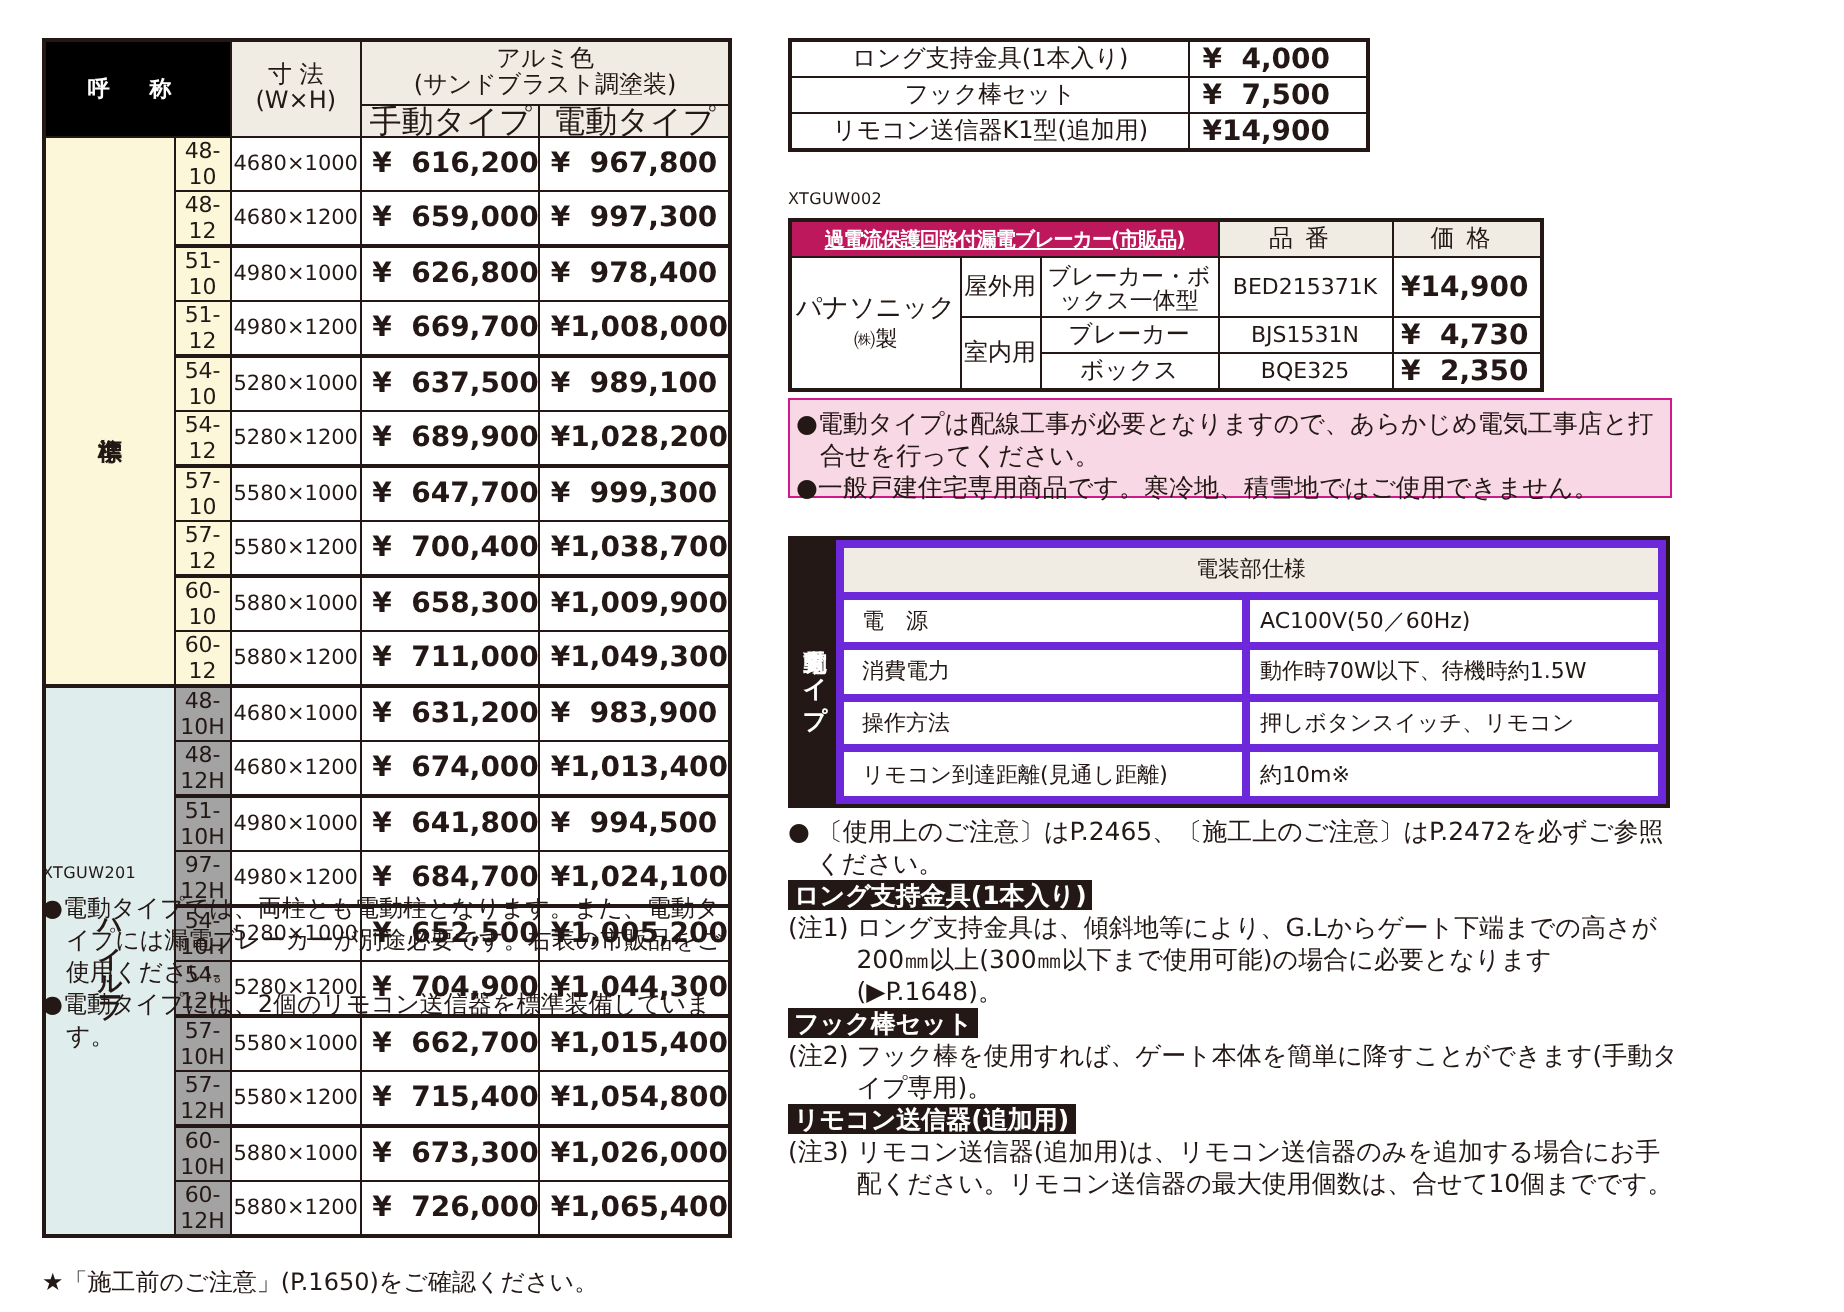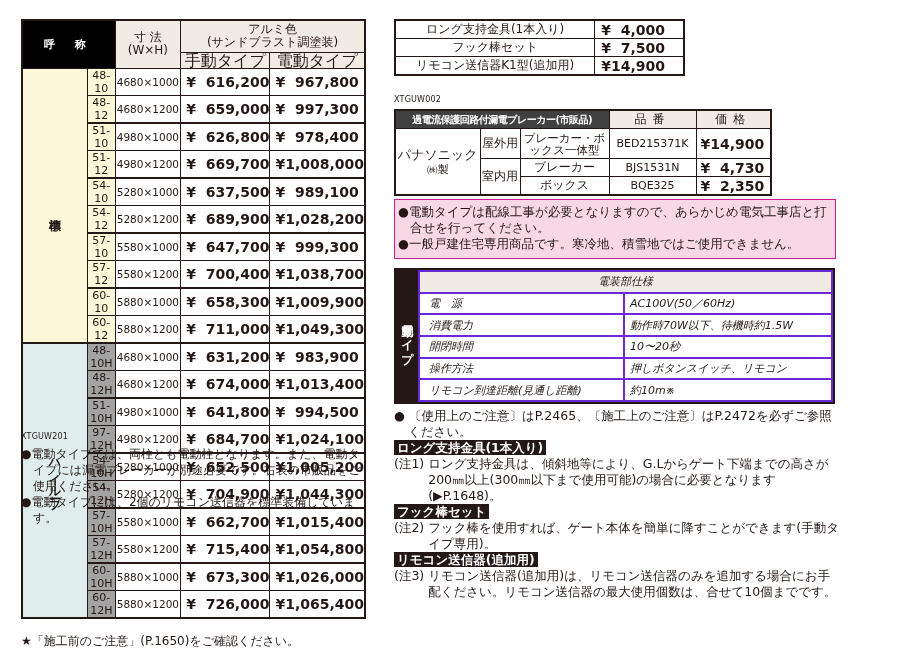--- a/index.html
+++ b/index.html
@@ -32,36 +32,36 @@
   
   #options-table { position: absolute; left: 394px; top: 19px; width: 291px; border-collapse: collapse; border: 2px solid #231815; }
   #options-table td, #options-table th { border: 1px solid #231815; height: 17px; text-align: center; font-size: 12px; }
   #options-table th.black { background: #000; color: #fff; font-weight: bold; }
   #options-table th.beige { background: #f1ece3; font-weight: normal; letter-spacing: 6px; }
   #options-table td.pr { font-weight: bold; font-size: 14px; text-align: left; padding-left: 6px; white-space: pre; }
 
   
   #breaker-table { position: absolute; left: 394px; top: 109px; width: 378px; border-collapse: collapse; border: 2px solid #231815; }
   #breaker-table td, #breaker-table th { border: 1px solid #231815; text-align: center; font-size: 12px; }
-  #breaker-table th.black { background: #404040; color: #fff; font-weight: bold; font-size: 10px; height: 18px; letter-spacing: -0.5px; }
+  #breaker-table th.black { background: #be185d; color: #fff; font-weight: bold; font-size: 10px; height: 18px; letter-spacing: -0.5px; text-decoration: underline; }
   #breaker-table th.beige { background: #f1ece3; font-weight: normal; letter-spacing: 6px; }
   #breaker-table td { height: 17px; }
   #breaker-table td.maker { font-size: 13px; line-height: 15px; }
   #breaker-table td.part { font-size: 11px; }
   #breaker-table td.pr { font-weight: bold; font-size: 14px; text-align: left; padding-left: 4px; white-space: pre; }
   #breaker-table td.small { font-size: 11.5px; line-height: 12px; }
 
   
-  #notice-box { position: absolute; left: 394px; top: 199px; width: 442px; height: 60px; background: #f8d8e5; border: 1.5px solid #d0198a; padding: 4px 3px; font-size: 12.5px; line-height: 16px; }
+  #notice-box { position: absolute; left: 394px; top: 199px; width: 442px; height: 50px; background: #f8d8e5; border: 1.5px solid #d0198a; padding: 4px 3px; font-size: 12.5px; line-height: 16px; }
 
   
   #spec-wrap { position: absolute; left: 394px; top: 268px; width: 441px; height: 136px; border: 2px solid #231815; display: flex; }
   #spec-side { width: 22px; background: #231815; color: #fff; display: flex; align-items: center; justify-content: center; font-weight: bold; font-size: 12px; line-height: 13px; }
   #spec-table { flex: 1; border-collapse: collapse; }
-  #spec-table td, #spec-table th { border: 2px solid #6d28d9; font-size: 11px; height: 17px; text-align: left; padding-left: 9px; font-style: italic; }
+  #spec-table td, #spec-table th { border: 4px solid #6d28d9; font-size: 11px; height: 17px; text-align: left; padding-left: 9px; }
   #spec-table th { background: #f1ece3; font-weight: normal; text-align: center; padding-left: 0; }
   #spec-table th.title { font-size: 11px; }
   #spec-table th.lspace { letter-spacing: 8px; }
   #spec-table td.val { width: 208px; padding-left: 5px; }
 
   .note-right { position: absolute; left: 394px; width: 445px; font-size: 12.5px; line-height: 16px; }
   .section-tag { display: inline-block; background: #231815; color: #fff; font-weight: bold; font-size: 12.5px; line-height: 15px; padding: 0 3px; }
   .note-num { display: flex; }
   .note-num .lbl { white-space: nowrap; }
   .note-num .txt { flex: 1; padding-left: 4px; }
@@ -286,24 +286,20 @@
         </tr>
     <tr>
           <td>電　源</td>
           <td class="val">AC100V(50／60Hz)</td>
         </tr>
     <tr>
           <td>消費電力</td>
           <td class="val">動作時70W以下、待機時約1.5W</td>
         </tr>
     <tr>
-          <td>開閉時間</td>
-          <td class="val">10〜20秒</td>
-        </tr>
-    <tr>
           <td>操作方法</td>
           <td class="val">押しボタンスイッチ、リモコン</td>
         </tr>
     <tr>
           <td>リモコン到達距離(見通し距離)</td>
           <td class="val">約10m※</td>
         </tr>
   </tbody>
     </table>
 </div>

